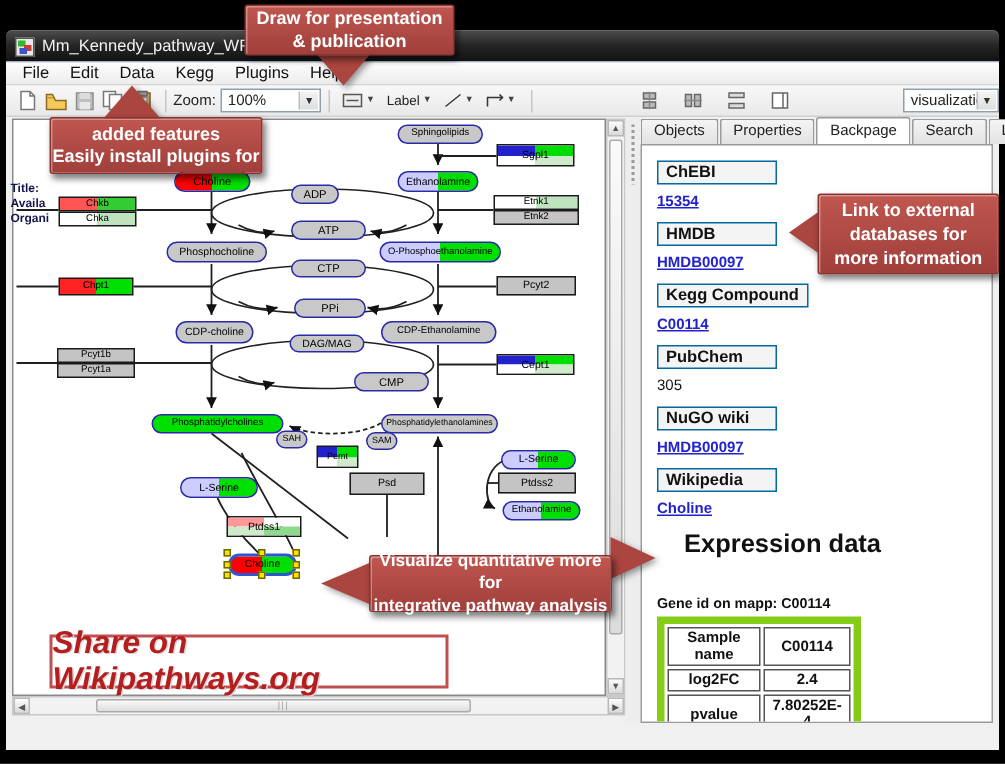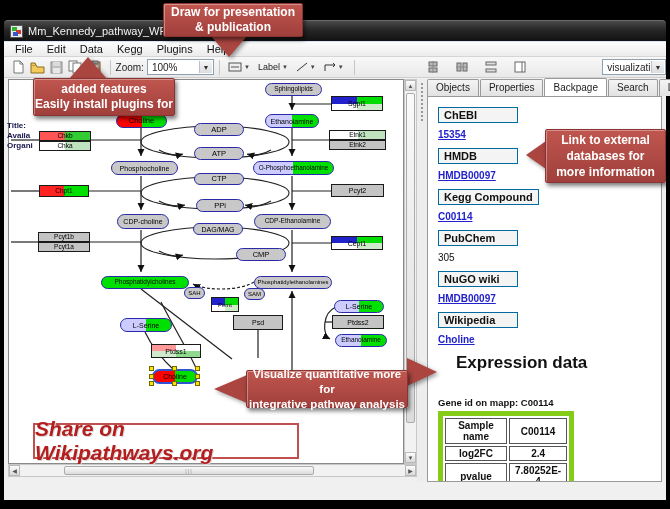--- a/index.html
+++ b/index.html
@@ -241,21 +241,21 @@
         </svg>
     <div class="pnode pill" style="left: 256px; top: 3px; width: 57px; height: 13px; background: rgb(200, 200, 200);">
           <span class="lbl" style="font-size: 6.5px;">Sphingolipids</span>
         </div>
         <div class="pnode pill" style="left: 107px; top: 34px; width: 51px; height: 14px; background: linear-gradient(90deg, rgb(255, 0, 0) 0px, rgb(255, 0, 0) 50%, rgb(0, 224, 0) 50%, rgb(0, 224, 0) 100%);">
           <span class="lbl" style="font-size: 7.5px;">Choline</span>
         </div>
         <div class="pnode pill" style="left: 256px; top: 34px; width: 54px; height: 14px; background: linear-gradient(90deg, rgb(204, 204, 255) 0px, rgb(204, 204, 255) 50%, rgb(0, 224, 0) 50%, rgb(0, 224, 0) 100%);">
           <span class="lbl" style="font-size: 7px;">Ethanolamine</span>
         </div>
-        <div class="pnode pill" style="left: 185px; top: 43px; width: 50px; height: 13px; background: rgb(200, 200, 200);">
+        <div class="pnode pill" style="left: 185px; top: 43px; width: 32px; height: 13px; background: rgb(200, 200, 200);">
           <span class="lbl" style="font-size: 7.5px;">ADP</span>
         </div>
         <div class="pnode pill" style="left: 185px; top: 67px; width: 50px; height: 13px; background: rgb(200, 200, 200);">
           <span class="lbl" style="font-size: 7.5px;">ATP</span>
         </div>
         <div class="pnode pill" style="left: 102px; top: 81px; width: 67px; height: 14px; background: rgb(200, 200, 200);">
           <span class="lbl" style="font-size: 7px;">Phosphocholine</span>
         </div>
         <div class="pnode pill" style="left: 244px; top: 81px; width: 81px; height: 14px; background: linear-gradient(90deg, rgb(204, 204, 255) 0px, rgb(204, 204, 255) 50%, rgb(0, 224, 0) 50%, rgb(0, 224, 0) 100%);">
           <span class="lbl" style="font-size: 6.3px;">O-Phosphoethanolamine</span>

